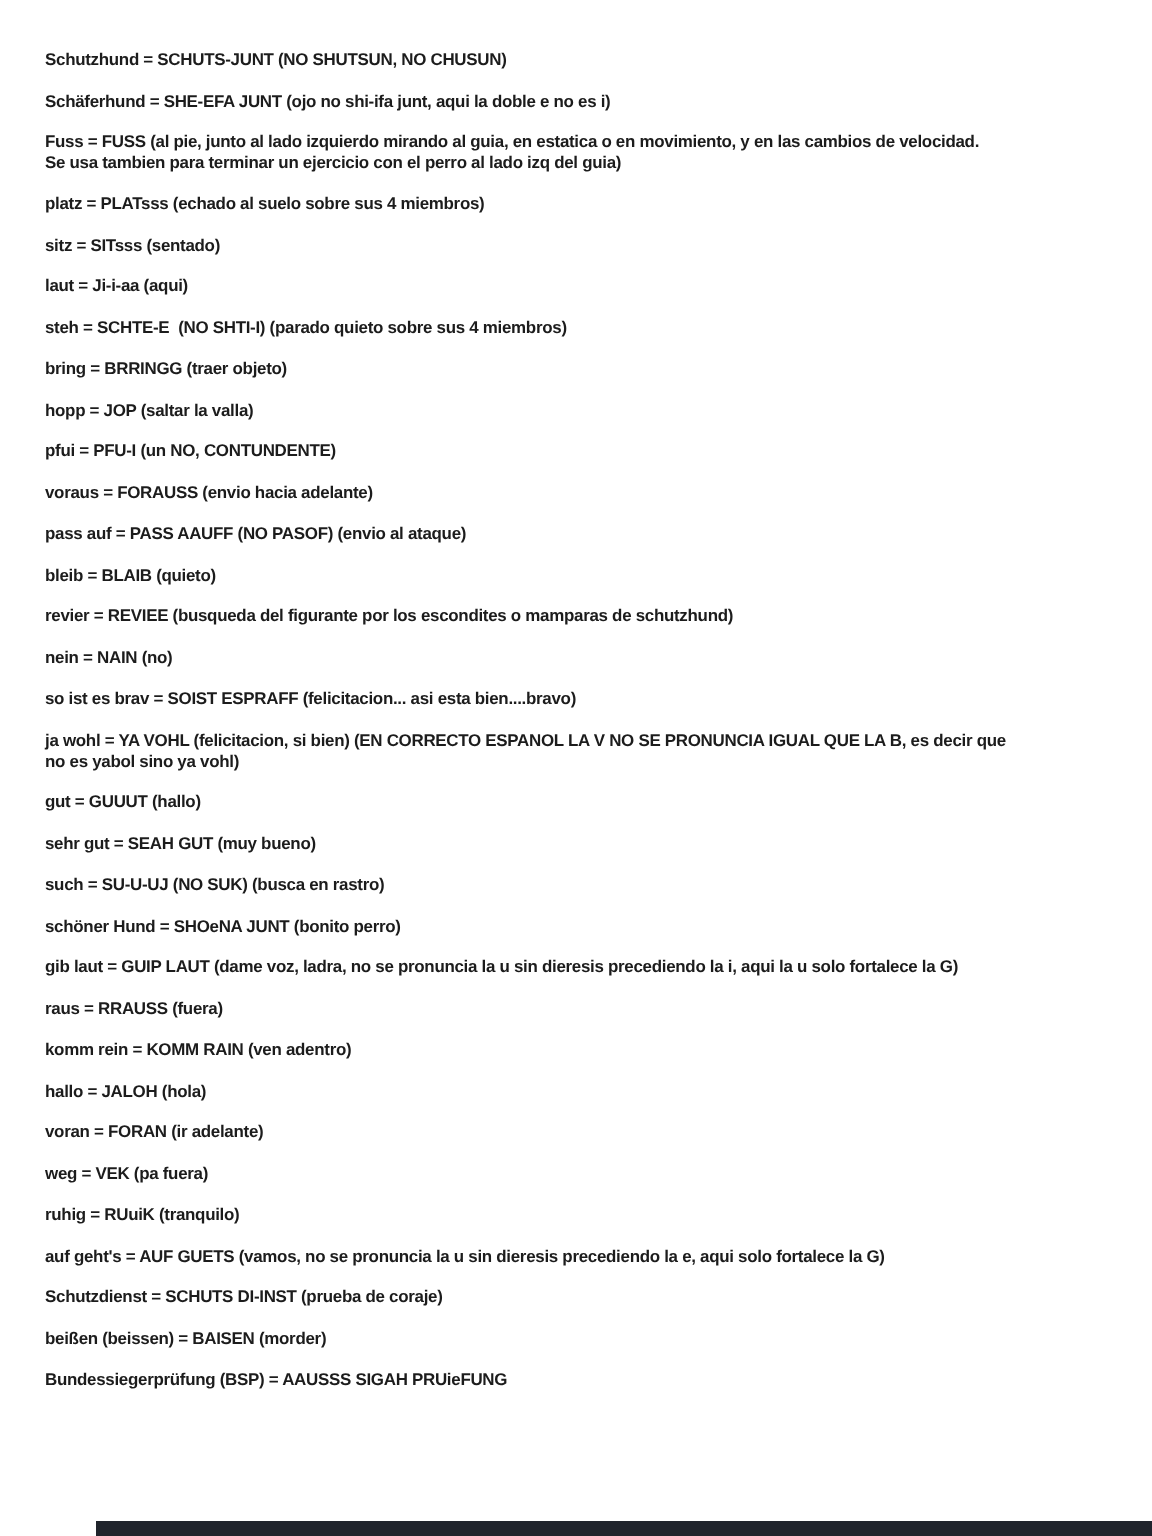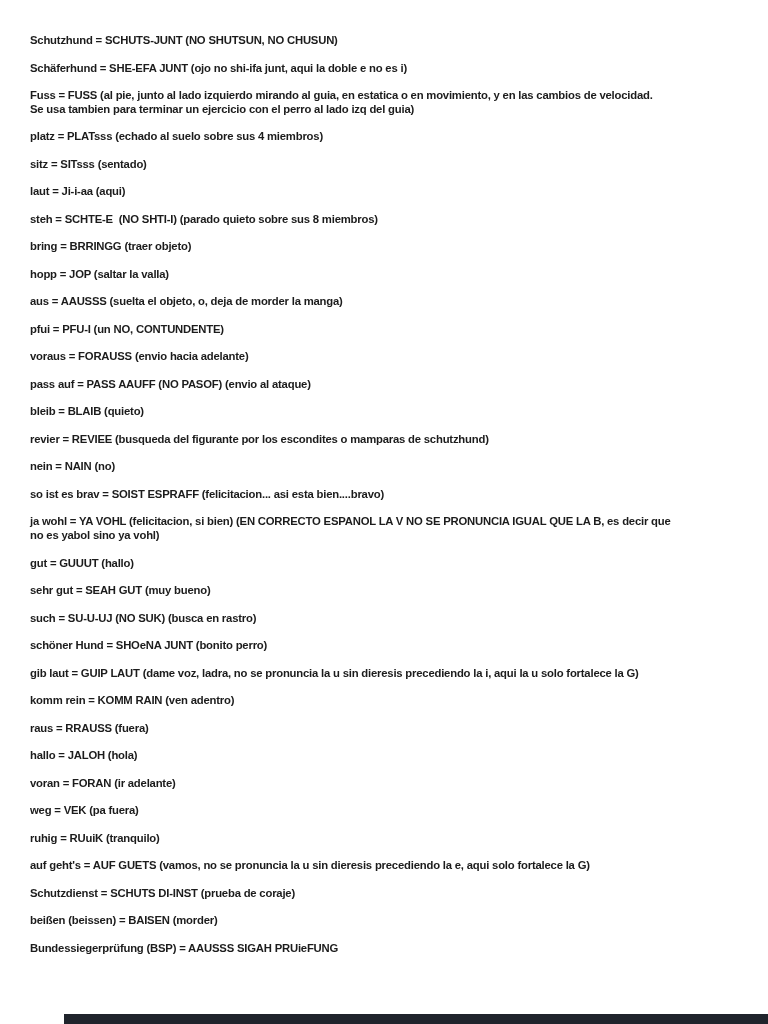--- a/index.html
+++ b/index.html
@@ -48,40 +48,39 @@
 
 <div class="page">
   <div class="content" style="color: rgb(28, 28, 28);">
     <p class="entry">Schutzhund = SCHUTS-JUNT (NO SHUTSUN, NO CHUSUN)</p>
     <p class="entry">Schäferhund = SHE-EFA JUNT (ojo no shi-ifa junt, aqui la doble e no es i)</p>
     <p class="entry">Fuss = FUSS (al pie, junto al lado izquierdo mirando al guia, en estatica o en movimiento, y en las cambios de velocidad.
 Se usa tambien para terminar un ejercicio con el perro al lado izq del guia)</p>
     <p class="entry">platz = PLATsss (echado al suelo sobre sus 4 miembros)</p>
     <p class="entry">sitz = SITsss (sentado)</p>
     <p class="entry">laut = Ji-i-aa (aqui)</p>
-    <p class="entry">steh = SCHTE-E  (NO SHTI-I) (parado quieto sobre sus 8 miembros)</p>
+    <p class="entry">steh = SCHTE-E  (NO SHTI-I) (parado quieto sobre sus 4 miembros)</p>
     <p class="entry">bring = BRRINGG (traer objeto)</p>
     <p class="entry">hopp = JOP (saltar la valla)</p>
-    <p class="entry">aus = AAUSSS (suelta el objeto, o, deja de morder la manga)</p>
     <p class="entry">pfui = PFU-I (un NO, CONTUNDENTE)</p>
     <p class="entry">voraus = FORAUSS (envio hacia adelante)</p>
     <p class="entry">pass auf = PASS AAUFF (NO PASOF) (envio al ataque)</p>
     <p class="entry">bleib = BLAIB (quieto)</p>
     <p class="entry">revier = REVIEE (busqueda del figurante por los escondites o mamparas de schutzhund)</p>
     <p class="entry">nein = NAIN (no)</p>
     <p class="entry">so ist es brav = SOIST ESPRAFF (felicitacion... asi esta bien....bravo)</p>
     <p class="entry">ja wohl = YA VOHL (felicitacion, si bien) (EN CORRECTO ESPANOL LA V NO SE PRONUNCIA IGUAL QUE LA B, es decir que
 no es yabol sino ya vohl)</p>
     <p class="entry">gut = GUUUT (hallo)</p>
     <p class="entry">sehr gut = SEAH GUT (muy bueno)</p>
     <p class="entry">such = SU-U-UJ (NO SUK) (busca en rastro)</p>
     <p class="entry">schöner Hund = SHOeNA JUNT (bonito perro)</p>
     <p class="entry">gib laut = GUIP LAUT (dame voz, ladra, no se pronuncia la u sin dieresis precediendo la i, aqui la u solo fortalece la G)</p>
+    <p class="entry">raus = RRAUSS (fuera)</p>
     <p class="entry">komm rein = KOMM RAIN (ven adentro)</p>
-    <p class="entry">raus = RRAUSS (fuera)</p>
     <p class="entry">hallo = JALOH (hola)</p>
     <p class="entry">voran = FORAN (ir adelante)</p>
     <p class="entry">weg = VEK (pa fuera)</p>
     <p class="entry">ruhig = RUuiK (tranquilo)</p>
     <p class="entry">auf geht's = AUF GUETS (vamos, no se pronuncia la u sin dieresis precediendo la e, aqui solo fortalece la G)</p>
     <p class="entry">Schutzdienst = SCHUTS DI-INST (prueba de coraje)</p>
     <p class="entry">beißen (beissen) = BAISEN (morder)</p>
     <p class="entry">Bundessiegerprüfung (BSP) = AAUSSS SIGAH PRUieFUNG</p>
   </div>
   <div class="page-gap" style="background-color: rgb(32, 36, 44);"></div>

